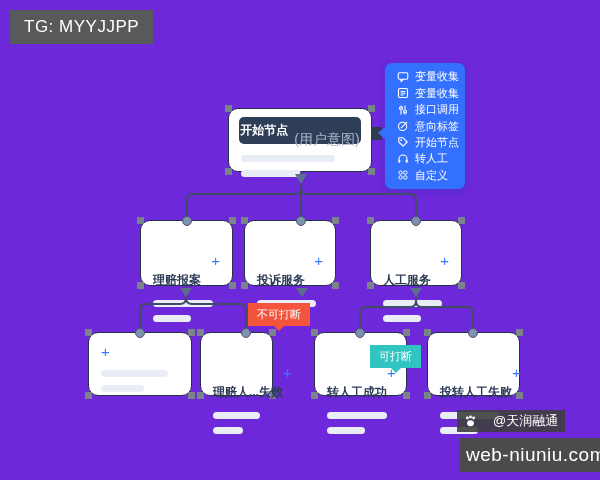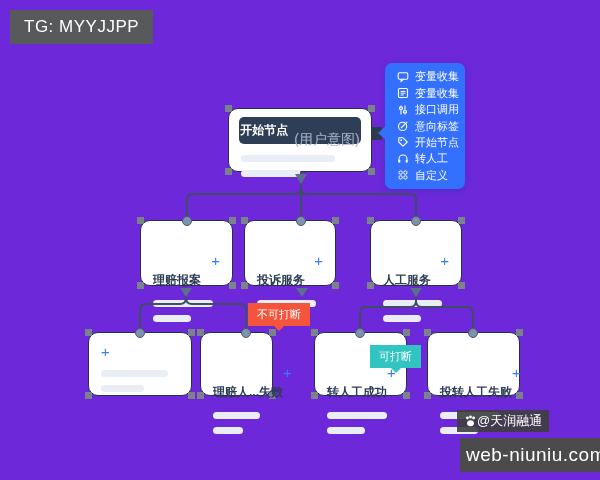--- a/index.html
+++ b/index.html
@@ -48,21 +48,21 @@
   
   .badge { position:absolute; z-index:6; color:#fff; font-size:11px; padding:4px 9px;
     border-radius:0; white-space:nowrap; }
   .badge::after { content:""; position:absolute; bottom:-5px; left:50%; margin-left:-5px;
     border-left:5px solid transparent; border-right:5px solid transparent; }
   .badge-red { background:#f4543c; } .badge-red::after { border-top:5px solid #f4543c; }
   .badge-teal { background:#31c4c1; } .badge-teal::after { border-top:5px solid #31c4c1; }
 
   
   .wm-brand { position:absolute; left:457px; top:410px; height:22px; display:flex; align-items:center;
-    gap:0; padding:0 7px; background:rgba(62,62,62,.9); color:#fff; font-size:13px; z-index:7;text-align:center; }
+    gap:16px; padding:0 7px; background:rgba(62,62,62,.9); color:#fff; font-size:13px; z-index:7;text-align:center; }
   .wm-site { position:absolute; left:460px; top:438px; width:152px; height:34px; background:#4b4b4b;
     color:#fff; font-size:19px; display:flex; align-items:center; justify-content:center;
     letter-spacing:.5px; z-index:7; }
 </style>
 </head>
 <body>
 
 <div class="canvas">
 
   <div class="tg-label">TG: MYYJJPP</div>

